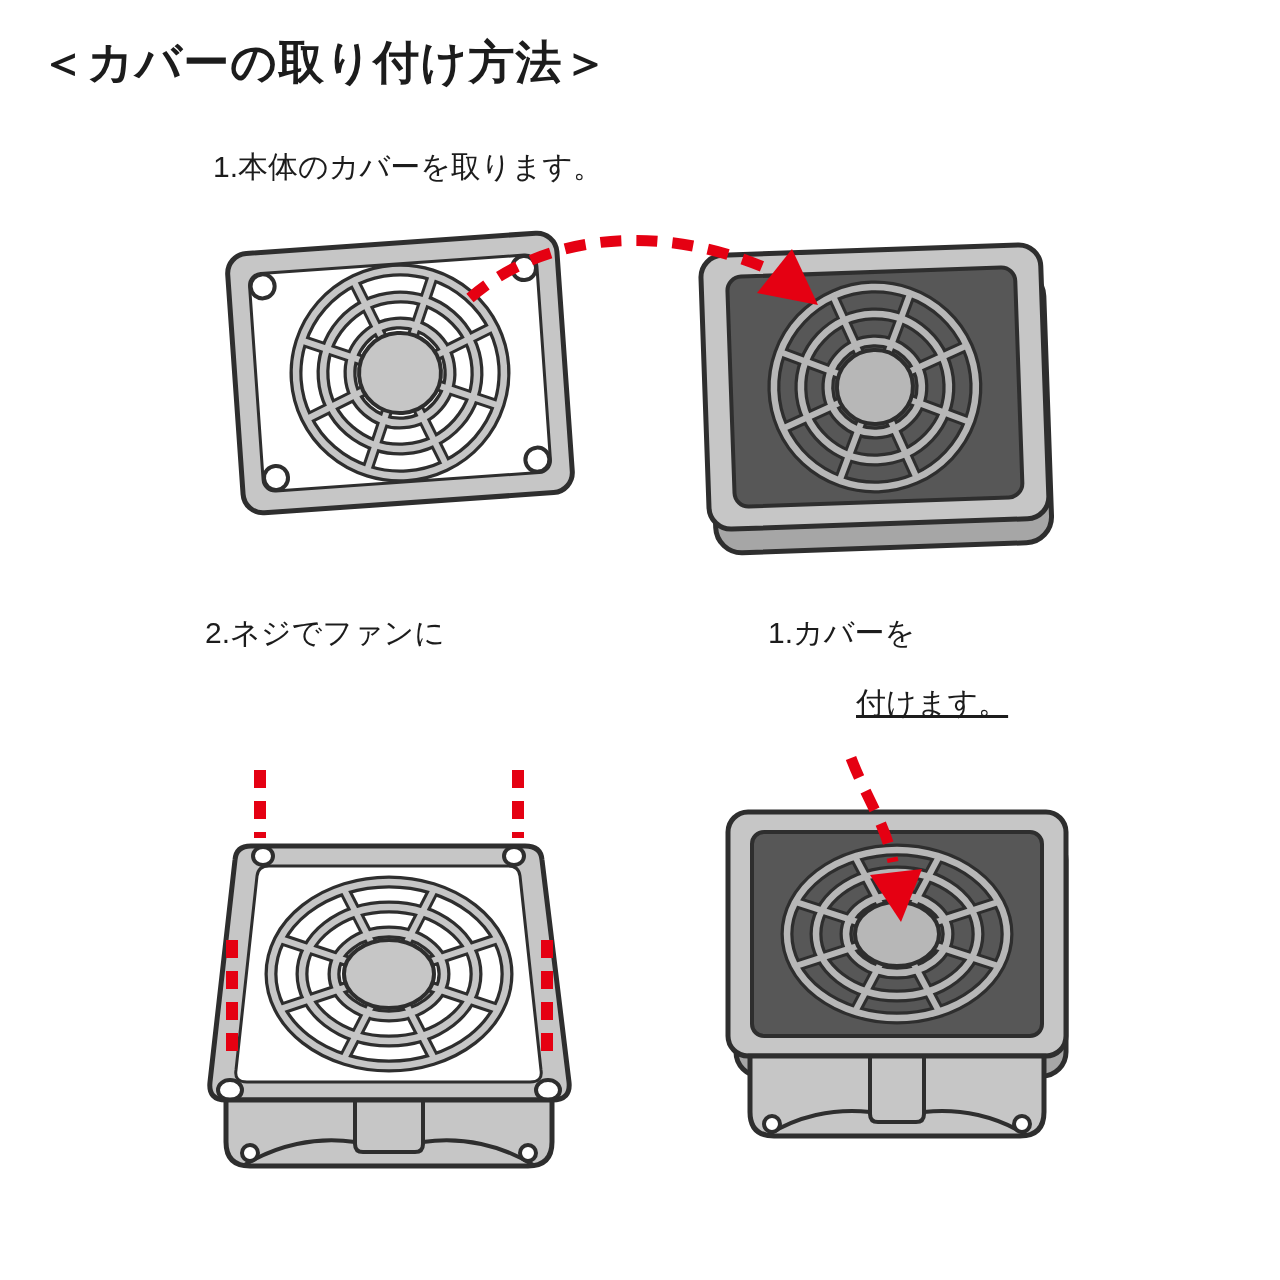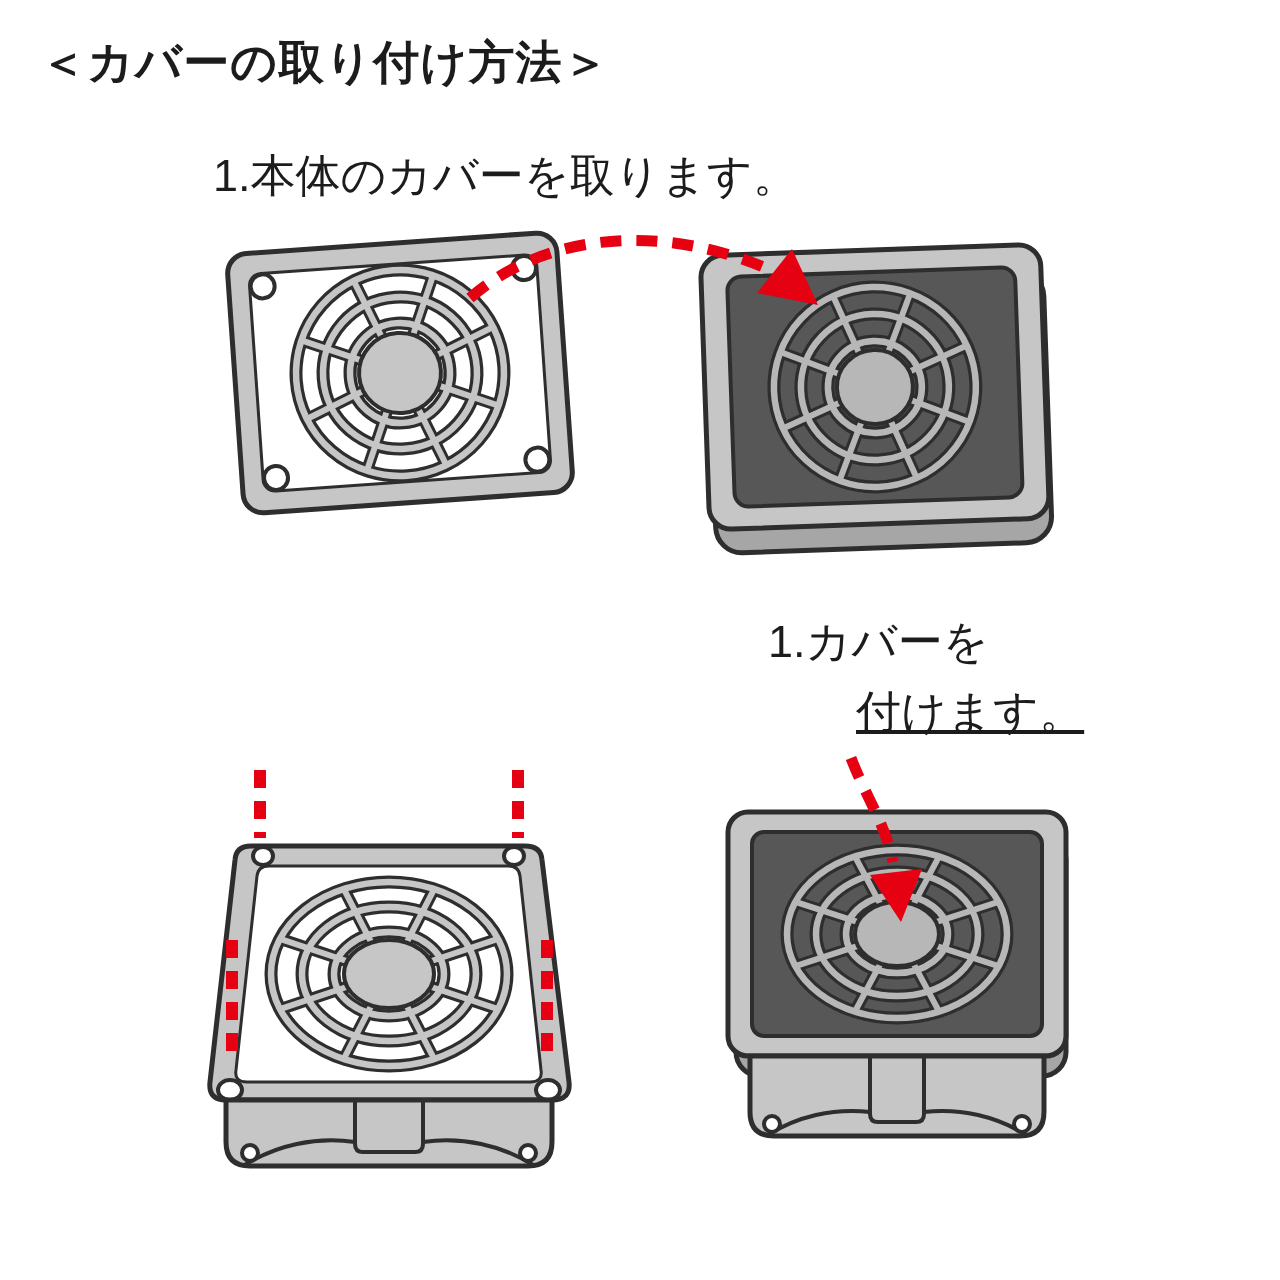--- a/index.html
+++ b/index.html
@@ -1,21 +1,21 @@
 <!DOCTYPE html>
 <html><head>
 <meta charset="utf-8">
 <style>
   html,body{margin:0;padding:0;background:#ffffff;}
   #canvas{position:relative;width:1280px;height:1280px;background:#ffffff;overflow:hidden;
           font-family:"Liberation Sans","DejaVu Sans",sans-serif;}
   #art{position:absolute;left:0;top:0;}
   .t{position:absolute;color:#1c1c1c;white-space:nowrap;line-height:1.15;}
   .title{font-size:46px;font-weight:700;letter-spacing:1px;}
-  .step{font-size:45px;font-weight:500;}
+  .step{font-size:30px;font-weight:500;}
   
   .plastic{fill:#c6c6c6;stroke:#2e2e2e;stroke-width:5;}
   .plastic-mid{fill:#a6a6a6;stroke:#2e2e2e;stroke-width:5;}
   .white-in{fill:#ffffff;stroke:#2e2e2e;stroke-width:3;}
   .dark{fill:#575757;stroke:#2e2e2e;stroke-width:4;}
   .hole{fill:#ffffff;stroke:#2e2e2e;stroke-width:4;}
   .edge{fill:none;stroke:#2e2e2e;stroke-width:4;}
   .red-dash{fill:none;stroke:#e50012;stroke-width:11;stroke-dasharray:21 15;}
   .screw{stroke:#e50012;stroke-width:12;stroke-dasharray:18 13;}
   .red-fill{fill:#e50012;stroke:none;}
@@ -186,16 +186,17 @@
     <g>
       <path d="M851,758 C865,795 886,825 893,862" class="red-dash"></path>
       <polygon points="901,922 870,875 922,869" class="red-fill"></polygon>
     </g>
   </svg>
 
   <div class="t title" style="left:40px;top:36px;text-align:center;">＜カバーの取り付け方法＞</div>
 
   <div class="t step" style="left:213px;top:150px;">1.本体のカバーを取ります。</div>
 
+  <div class="t step" style="left:205px;top:616px;">2.ネジでファンに</div>
 
   <div class="t step" style="left:768px;top:616px;">1.カバーを</div>
   <div class="t step" style="left:856px;top:686px;text-decoration:underline;">付けます。</div>
 </div>
 
 </body></html>

